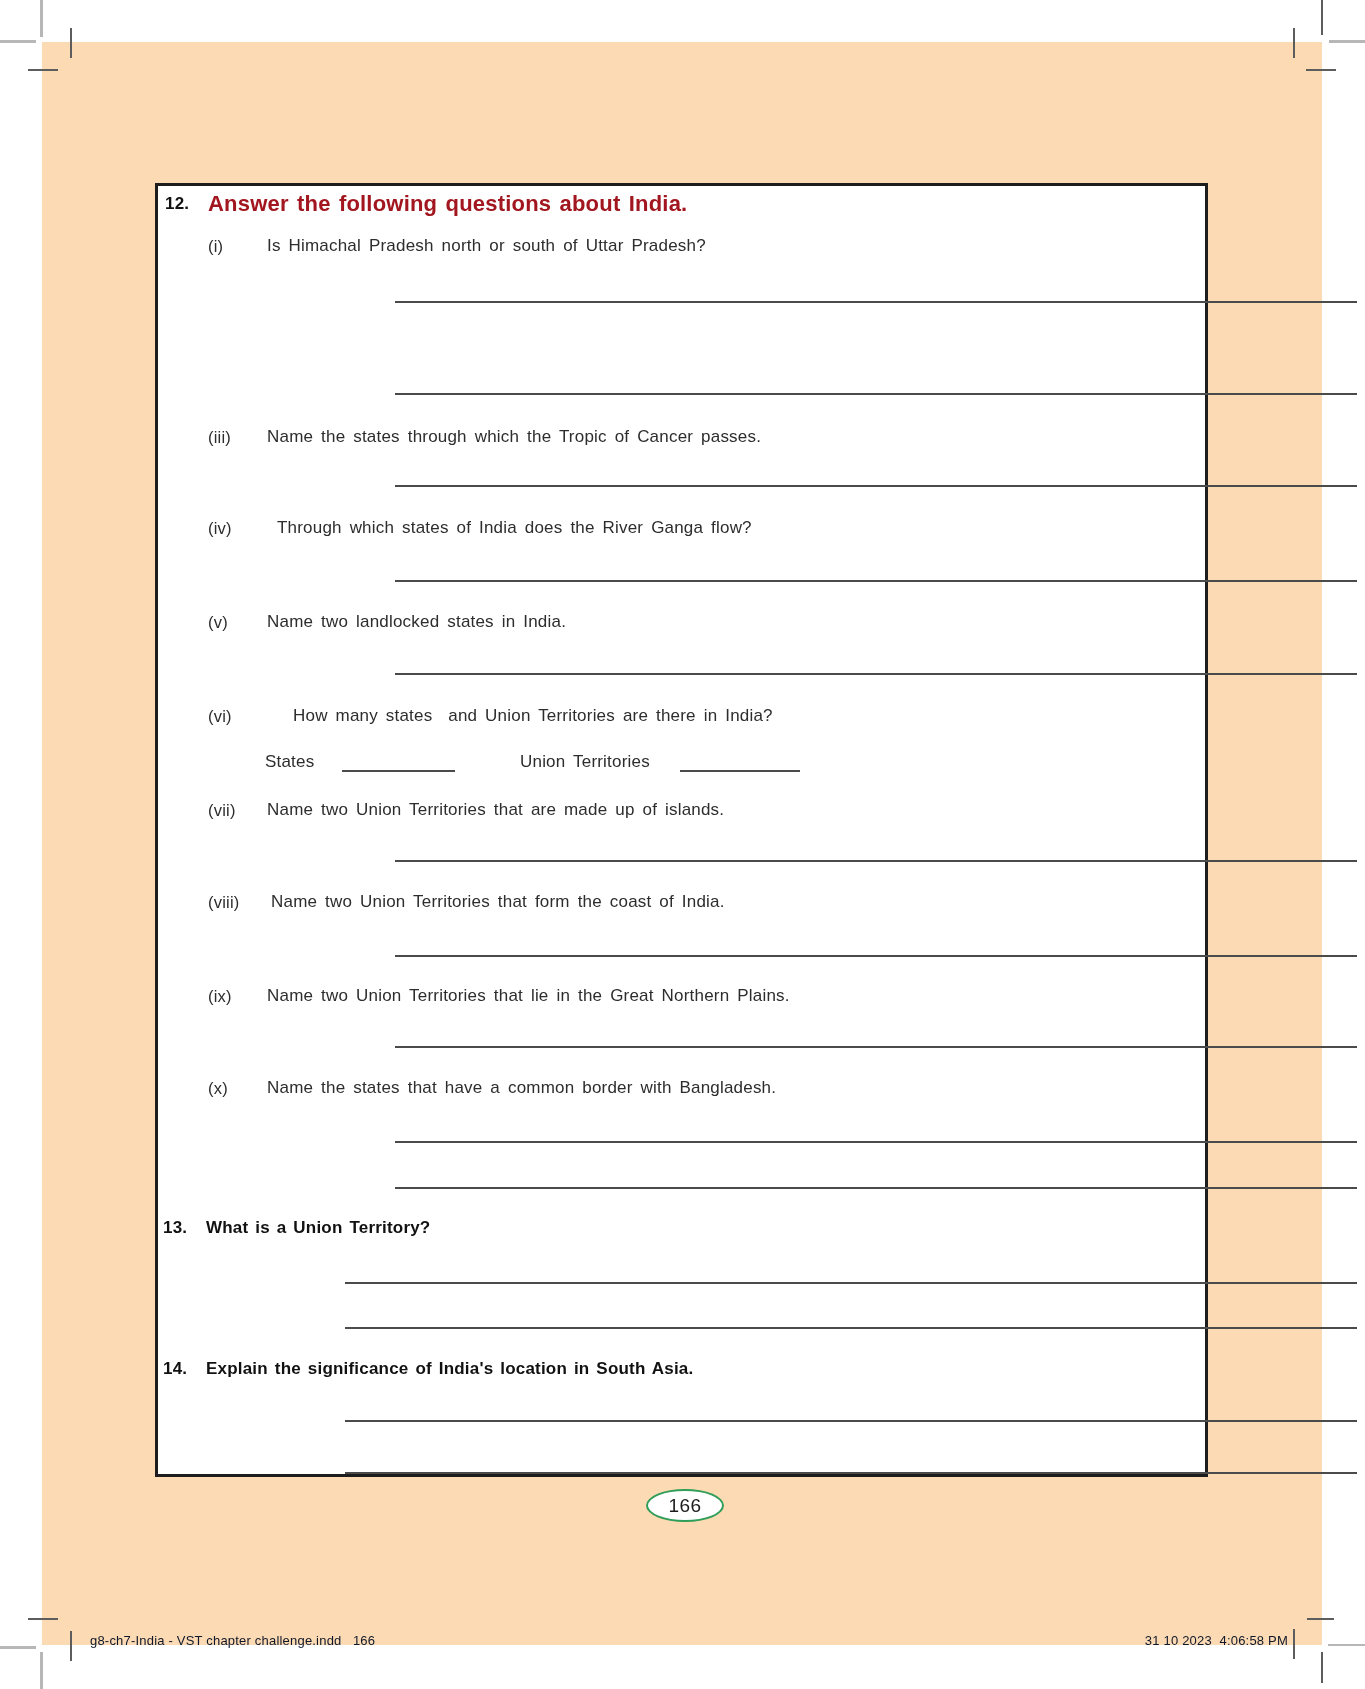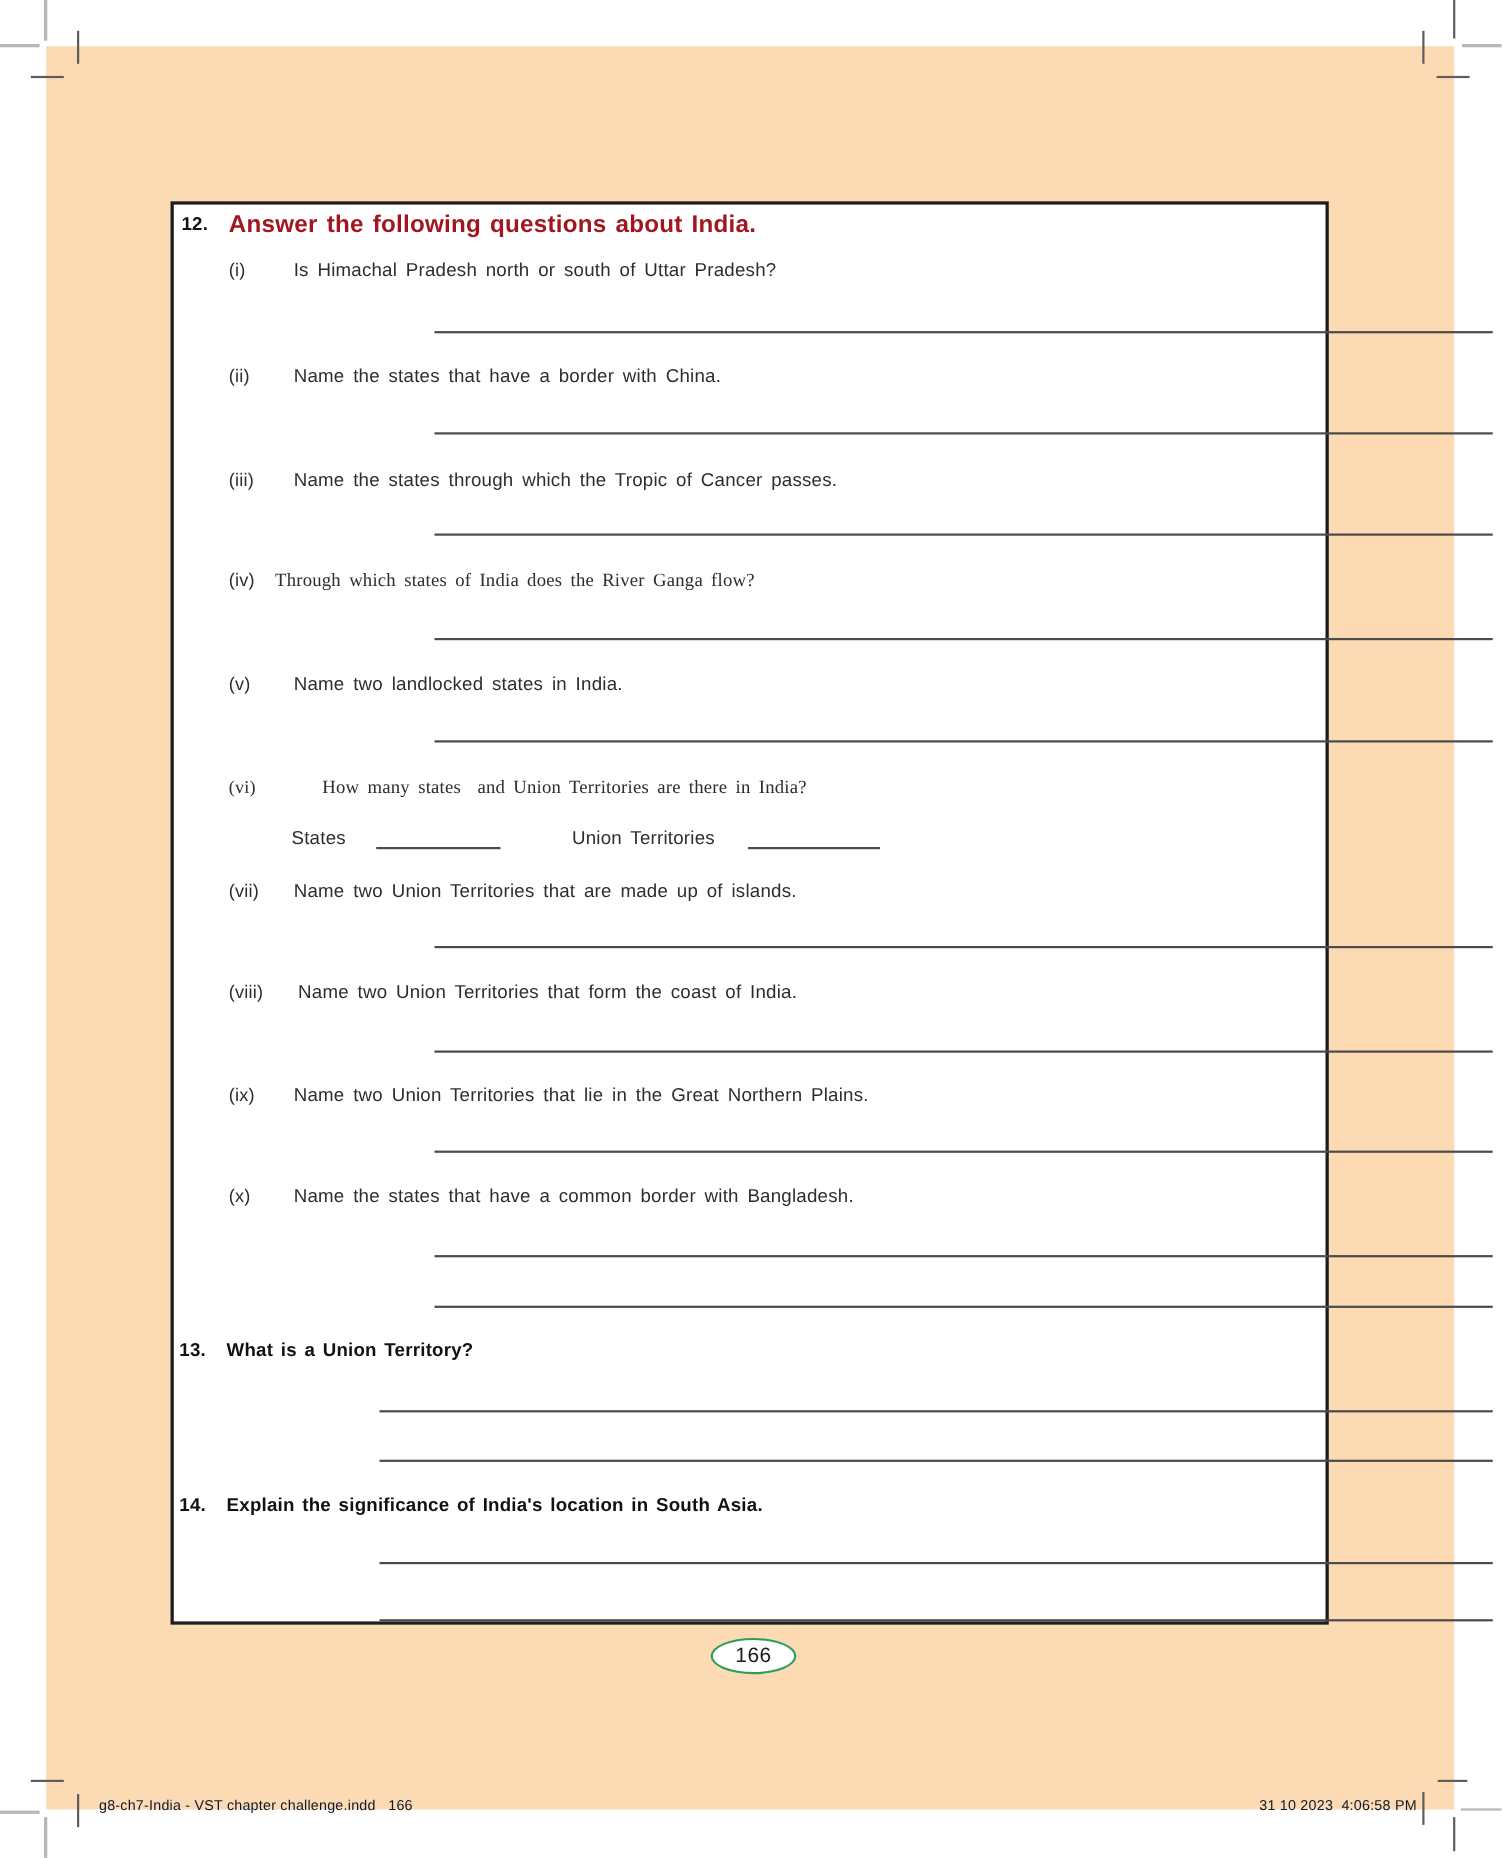--- a/index.html
+++ b/index.html
@@ -66,45 +66,41 @@
     <span class="q-num" style="left:7px;">12.</span>
     <span class="q-title-red" style="left:50px;">Answer the following questions about India.</span>
   </div>
 
   <div class="row" style="top:49px;">
     <span class="s-label" style="left:50px;">(i)</span>
     <span class="s-text" style="left:109px;">Is Himachal Pradesh north or south of Uttar Pradesh?</span>
   </div>
   <div class="ans-line line-std" style="top:115px;"></div>
 
-  <div class="row" style="top:145px;">
-    <span class="s-label" style="left:50px;">(ii)</span>
-    <span class="s-text" style="left:109px;">Name the states that have a border with China.</span>
-  </div>
   <div class="ans-line line-std" style="top:207px;"></div>
 
   <div class="row" style="top:240px;">
     <span class="s-label" style="left:50px;">(iii)</span>
     <span class="s-text" style="left:109px;">Name the states through which the Tropic of Cancer passes.</span>
   </div>
   <div class="ans-line line-std" style="top:299px;"></div>
 
   <div class="row" style="top:331px;">
     <span class="s-label" style="left:50px;">(iv)</span>
-    <span class="s-text" style="left:92px;font-family:Liberation Serif, serif;">Through which states of India does the River Ganga flow?</span>
+    <span class="s-text" style="left:119px;">Through which states of India does the River Ganga flow?</span>
   </div>
   <div class="ans-line line-std" style="top:394px;"></div>
 
   <div class="row" style="top:425px;">
     <span class="s-label" style="left:50px;">(v)</span>
     <span class="s-text" style="left:109px;">Name two landlocked states in India.</span>
   </div>
   <div class="ans-line line-std" style="top:487px;"></div>
 
-  <div class="row" style="top:519px;font-family:Liberation Serif, serif;">
+  <div class="row" style="top:519px;">
     <span class="s-label" style="left:50px;">(vi)</span>
     <span class="s-text" style="left:109px;margin-left:26px;">How many states  and Union Territories are there in India?</span>
   </div>
   <div class="row" style="top:565px;">
     <span class="s-text" style="left:107px;">States</span>
     <span class="s-text" style="left:362px;">Union Territories</span>
     <div class="ans-line" style="left:184px;top:19px;width:113px;"></div>
     <div class="ans-line" style="left:522px;top:19px;width:120px;"></div>
   </div>
 

